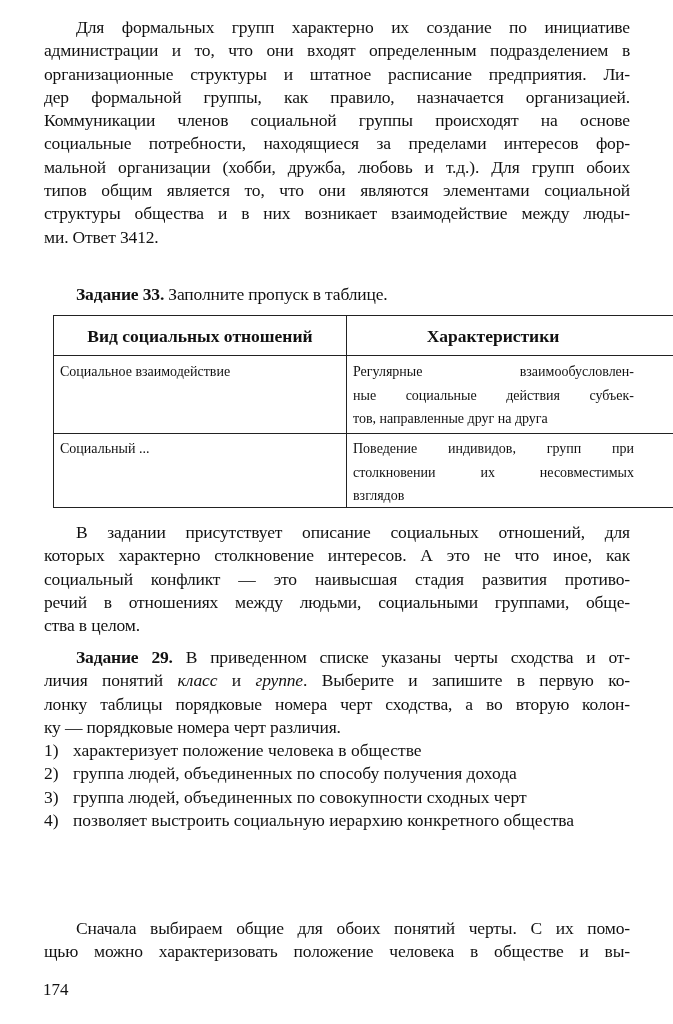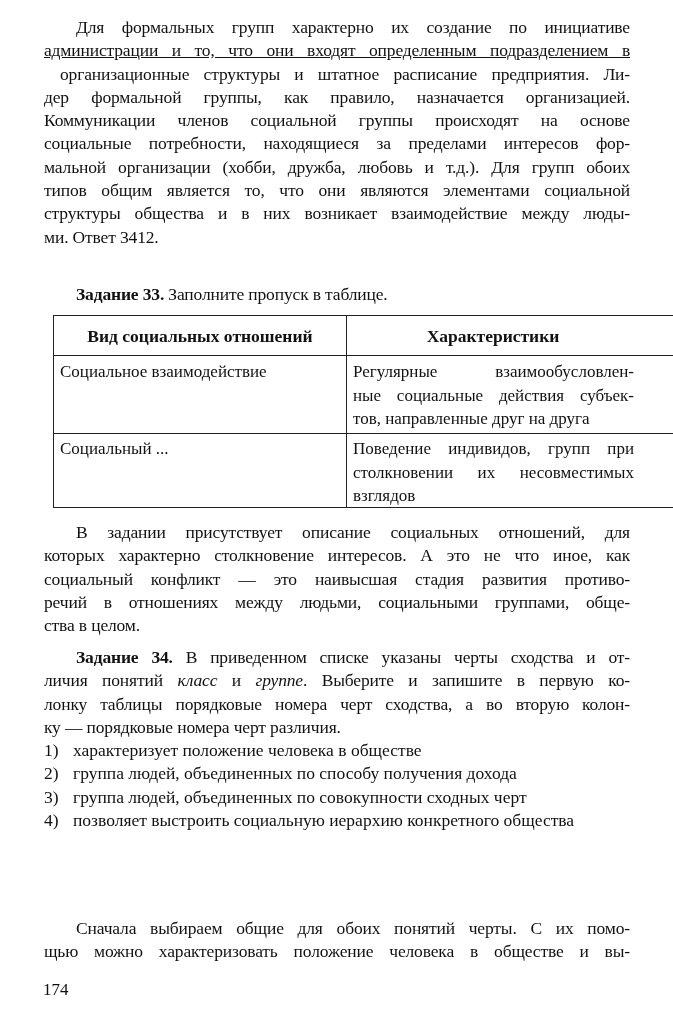--- a/index.html
+++ b/index.html
@@ -19,21 +19,21 @@
   .line.indent { padding-left: 32px; }
   b.task { font-weight: bold; }
   i { font-style: italic; }
 
   
   .t1 { position: absolute; left: 43px; top: 315px; width: 642px; height: 193px; border: 1.5px solid #222; box-sizing: border-box; margin-left: 10px; }
   .t1 .hdr { position: absolute; left: 0; top: 0; width: 100%; height: 40px; border-bottom: 1.5px solid #222; box-sizing: border-box; }
   .t1 .vdiv { position: absolute; left: 292px; top: 0; bottom: 0; width: 0; border-left: 1.5px solid #222; }
   .t1 .hcell { position: absolute; top: 0; height: 40px; line-height: 40px; font-weight: bold; font-size: 17.5px; text-align: center; }
   .t1 .row2div { position: absolute; left: 0; right: 0; top: 117px; border-top: 1.5px solid #222; }
-  .t1 .cell { position: absolute; font-size: 17px; line-height: 23.5px; }
+  .t1 .cell { position: absolute; font-size: 14px; line-height: 23.5px; }
   .t1 .cell .l { display: block; text-align: justify; text-align-last: justify; white-space: nowrap; }
   .t1 .cell .l.last { text-align-last: left; }
 
   
   .t2 { position: absolute; left: 74px; top: 838px; width: 555px; height: 67px; border: 1.5px solid #222; box-sizing: border-box; }
   .t2 .hdr-line { position: absolute; left: 0; right: 0; top: 33px; border-top: 1.5px solid #222; }
   .t2 .v { position: absolute; top: 0; bottom: 0; border-left: 1.5px solid #222; }
   .t2 .v.short { top: 33px; }
   .t2 .hcell { position: absolute; top: 0; height: 34px; line-height: 34px; text-align: center; font-weight: bold; font-size: 17.5px; }
   .t2 .ecell { position: absolute; top: 35px; height: 30px; }
@@ -45,22 +45,22 @@
 
   .pageno { position: absolute; left: 43px; top: 980px; font-size: 17px; }
 </style>
 </head>
 <body>
 
 <div class="page">
 
   <div class="block" style="top:16px;">
     <span class="line indent" style="white-space: normal; overflow: hidden;">Для формальных групп характерно их создание по инициативе</span>
-    <span class="line" style="white-space: normal; overflow: hidden; text-decoration: underline;">администрации и то, что они входят определенным подразделением в</span>
-    <span class="line" style="white-space: normal; overflow: hidden; margin-left: 16px;">организационные структуры и штатное расписание предприятия. Ли-</span>
+    <span class="line" style="white-space: normal; overflow: hidden;">администрации и то, что они входят определенным подразделением в</span>
+    <span class="line" style="white-space: normal; overflow: hidden;">организационные структуры и штатное расписание предприятия. Ли-</span>
     <span class="line" style="white-space: normal; overflow: hidden;">дер формальной группы, как правило, назначается организацией.</span>
     <span class="line" style="white-space: normal; overflow: hidden;">Коммуникации членов социальной группы происходят на основе</span>
     <span class="line" style="white-space: normal; overflow: hidden;">социальные потребности, находящиеся за пределами интересов фор-</span>
     <span class="line" style="white-space: normal; overflow: hidden;">мальной организации (хобби, дружба, любовь и т.д.). Для групп обоих</span>
     <span class="line" style="white-space: normal; overflow: hidden;">типов общим является то, что они являются элементами социальной</span>
     <span class="line" style="white-space: normal; overflow: hidden;">структуры общества и в них возникает взаимодействие между люды-</span>
     <span class="line last" style="white-space: normal; overflow: hidden;">ми. Ответ 3412.</span>
   </div>
 
   <div class="block" style="top:283px;">
@@ -95,21 +95,21 @@
 
   <div class="block" style="top:521px;">
     <span class="line indent" style="white-space: normal; overflow: hidden;">В задании присутствует описание социальных отношений, для</span>
     <span class="line" style="white-space: normal; overflow: hidden;">которых характерно столкновение интересов. А это не что иное, как</span>
     <span class="line" style="white-space: normal; overflow: hidden;">социальный конфликт — это наивысшая стадия развития противо-</span>
     <span class="line" style="white-space: normal; overflow: hidden;">речий в отношениях между людьми, социальными группами, обще-</span>
     <span class="line last" style="white-space: normal; overflow: hidden;">ства в целом.</span>
   </div>
 
   <div class="block" style="top:646px;">
-    <span class="line indent" style="white-space: normal; overflow: hidden;"><b class="task">Задание 34.</b><span> В приведенном списке указаны черты сходства и от-</span></span>
+    <span class="line indent" style="white-space: normal; overflow: hidden;"><b class="task">Задание 29.</b><span> В приведенном списке указаны черты сходства и от-</span></span>
     <span class="line" style="white-space: normal; overflow: hidden;"><span>личия понятий </span><i>класс</i><span> и </span><i>группе</i><span>. Выберите и запишите в первую ко-</span></span>
     <span class="line" style="white-space: normal; overflow: hidden;">лонку таблицы порядковые номера черт сходства, а во вторую колон-</span>
     <span class="line last" style="white-space: normal; overflow: hidden;">ку — порядковые номера черт различия.</span>
   </div>
 
   <div class="list" style="top:739px;">
     <div class="item">
       <span class="num">1)</span>
       <span class="txt">характеризует положение человека в обществе</span>
     </div>

